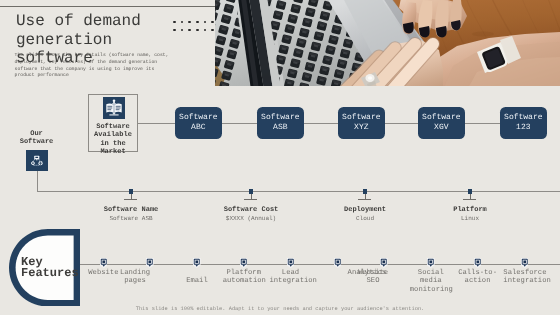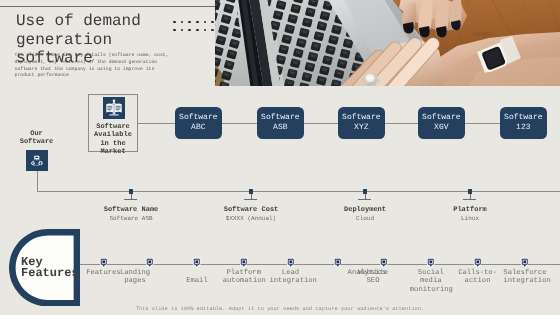--- a/index.html
+++ b/index.html
@@ -455,21 +455,21 @@
   <div id="kitems">
       <div class="pin" style="left: 103.4px;">
         <svg viewBox="0 0 15 20" xmlns="http://www.w3.org/2000/svg">
           <path d="M0 0h15v14.6L7.5 20 0 14.6z" fill="#f3f4f6"></path>
           <rect x="1.6" y="1.6" width="11.8" height="11.8" rx="1.4" fill="#22395a"></rect>
           <rect x="3.4" y="3.4" width="8.2" height="8.2" rx=".7" fill="#f7f8fa"></rect>
           <rect x="4.9" y="4.9" width="5.2" height="5.2" fill="#1b3151"></rect>
           <path d="M4.8 13.4h5.4L7.5 17.4z" fill="#1b3151"></path>
         </svg>
       </div>
-      <div class="kitem" style="left: 103.4px;">Features</div>
+      <div class="kitem" style="left: 103.4px;">Website</div>
       <div class="pin" style="left: 150.17px;">
         <svg viewBox="0 0 15 20" xmlns="http://www.w3.org/2000/svg">
           <path d="M0 0h15v14.6L7.5 20 0 14.6z" fill="#f3f4f6"></path>
           <rect x="1.6" y="1.6" width="11.8" height="11.8" rx="1.4" fill="#22395a"></rect>
           <rect x="3.4" y="3.4" width="8.2" height="8.2" rx=".7" fill="#f7f8fa"></rect>
           <rect x="4.9" y="4.9" width="5.2" height="5.2" fill="#1b3151"></rect>
           <path d="M4.8 13.4h5.4L7.5 17.4z" fill="#1b3151"></path>
         </svg>
       </div>
       <div class="kitem" style="left: 135px;">Landing pages</div>

